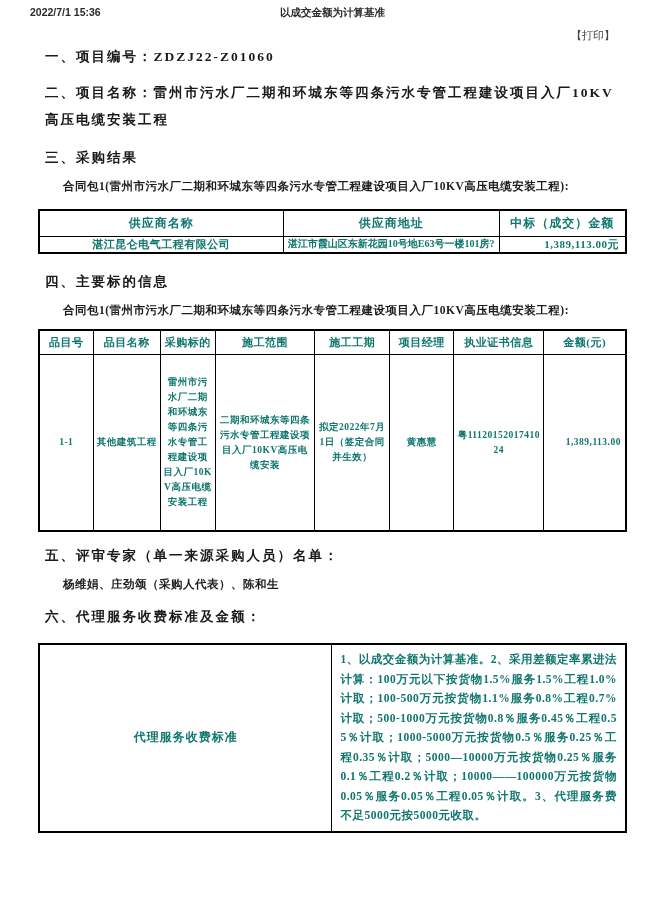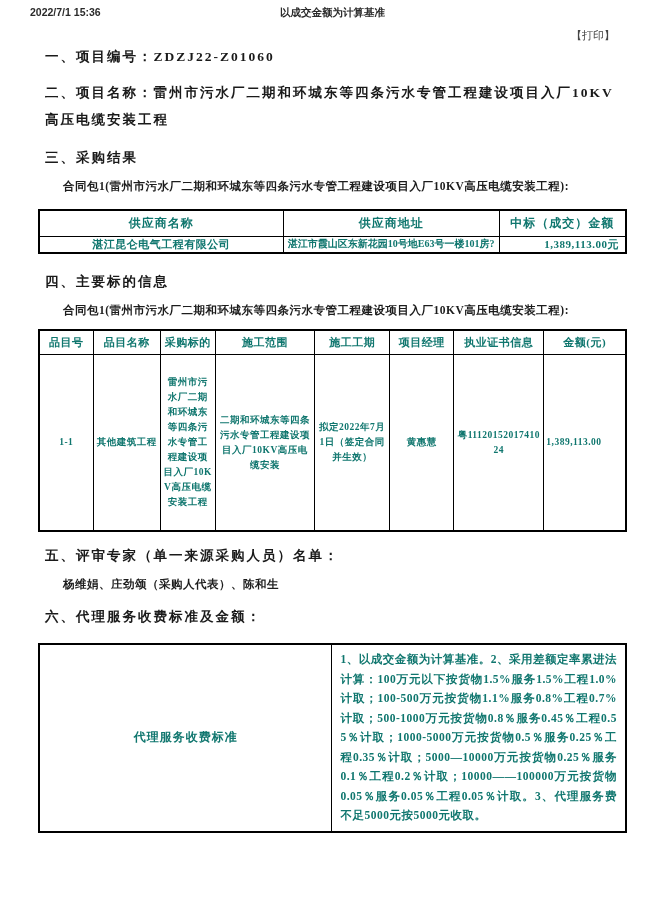--- a/index.html
+++ b/index.html
@@ -64,21 +64,21 @@
   .t1 { margin-top: 16px; }
   .t1 th { font-size: 12px; letter-spacing: 1px; height: 26px; }
   .t1 td { font-size: 11px; letter-spacing: 0.5px; height: 16px; }
   .t1 td.addr { font-size: 10px; letter-spacing: 0; white-space: nowrap; }
   .t1 td.amount { text-align: right; padding-right: 6px; }
 
   .t2 { margin-top: 12px; }
   .t2 th { font-size: 11px; letter-spacing: 0.5px; height: 25px; }
   .t2 td { font-size: 9.5px; letter-spacing: 0.5px; line-height: 15px;
            padding: 20px 2px; word-break: break-all; height: 108px; }
-  .t2 td.amount { text-align: left; padding-right: 4px; word-break: normal; }
+  .t2 td.amount { text-align: right; padding-right: 4px; word-break: normal; }
 
   .t3 { margin-top: 13px; }
   .t3 td.fee-label { font-size: 12px; letter-spacing: 1px; }
   .t3 td.fee-text {
     font-size: 11.5px; letter-spacing: 0.5px; line-height: 19.5px;
     text-align: justify; padding: 5px 8px; word-break: break-all;
   }
 </style>
 </head>
 <body>

